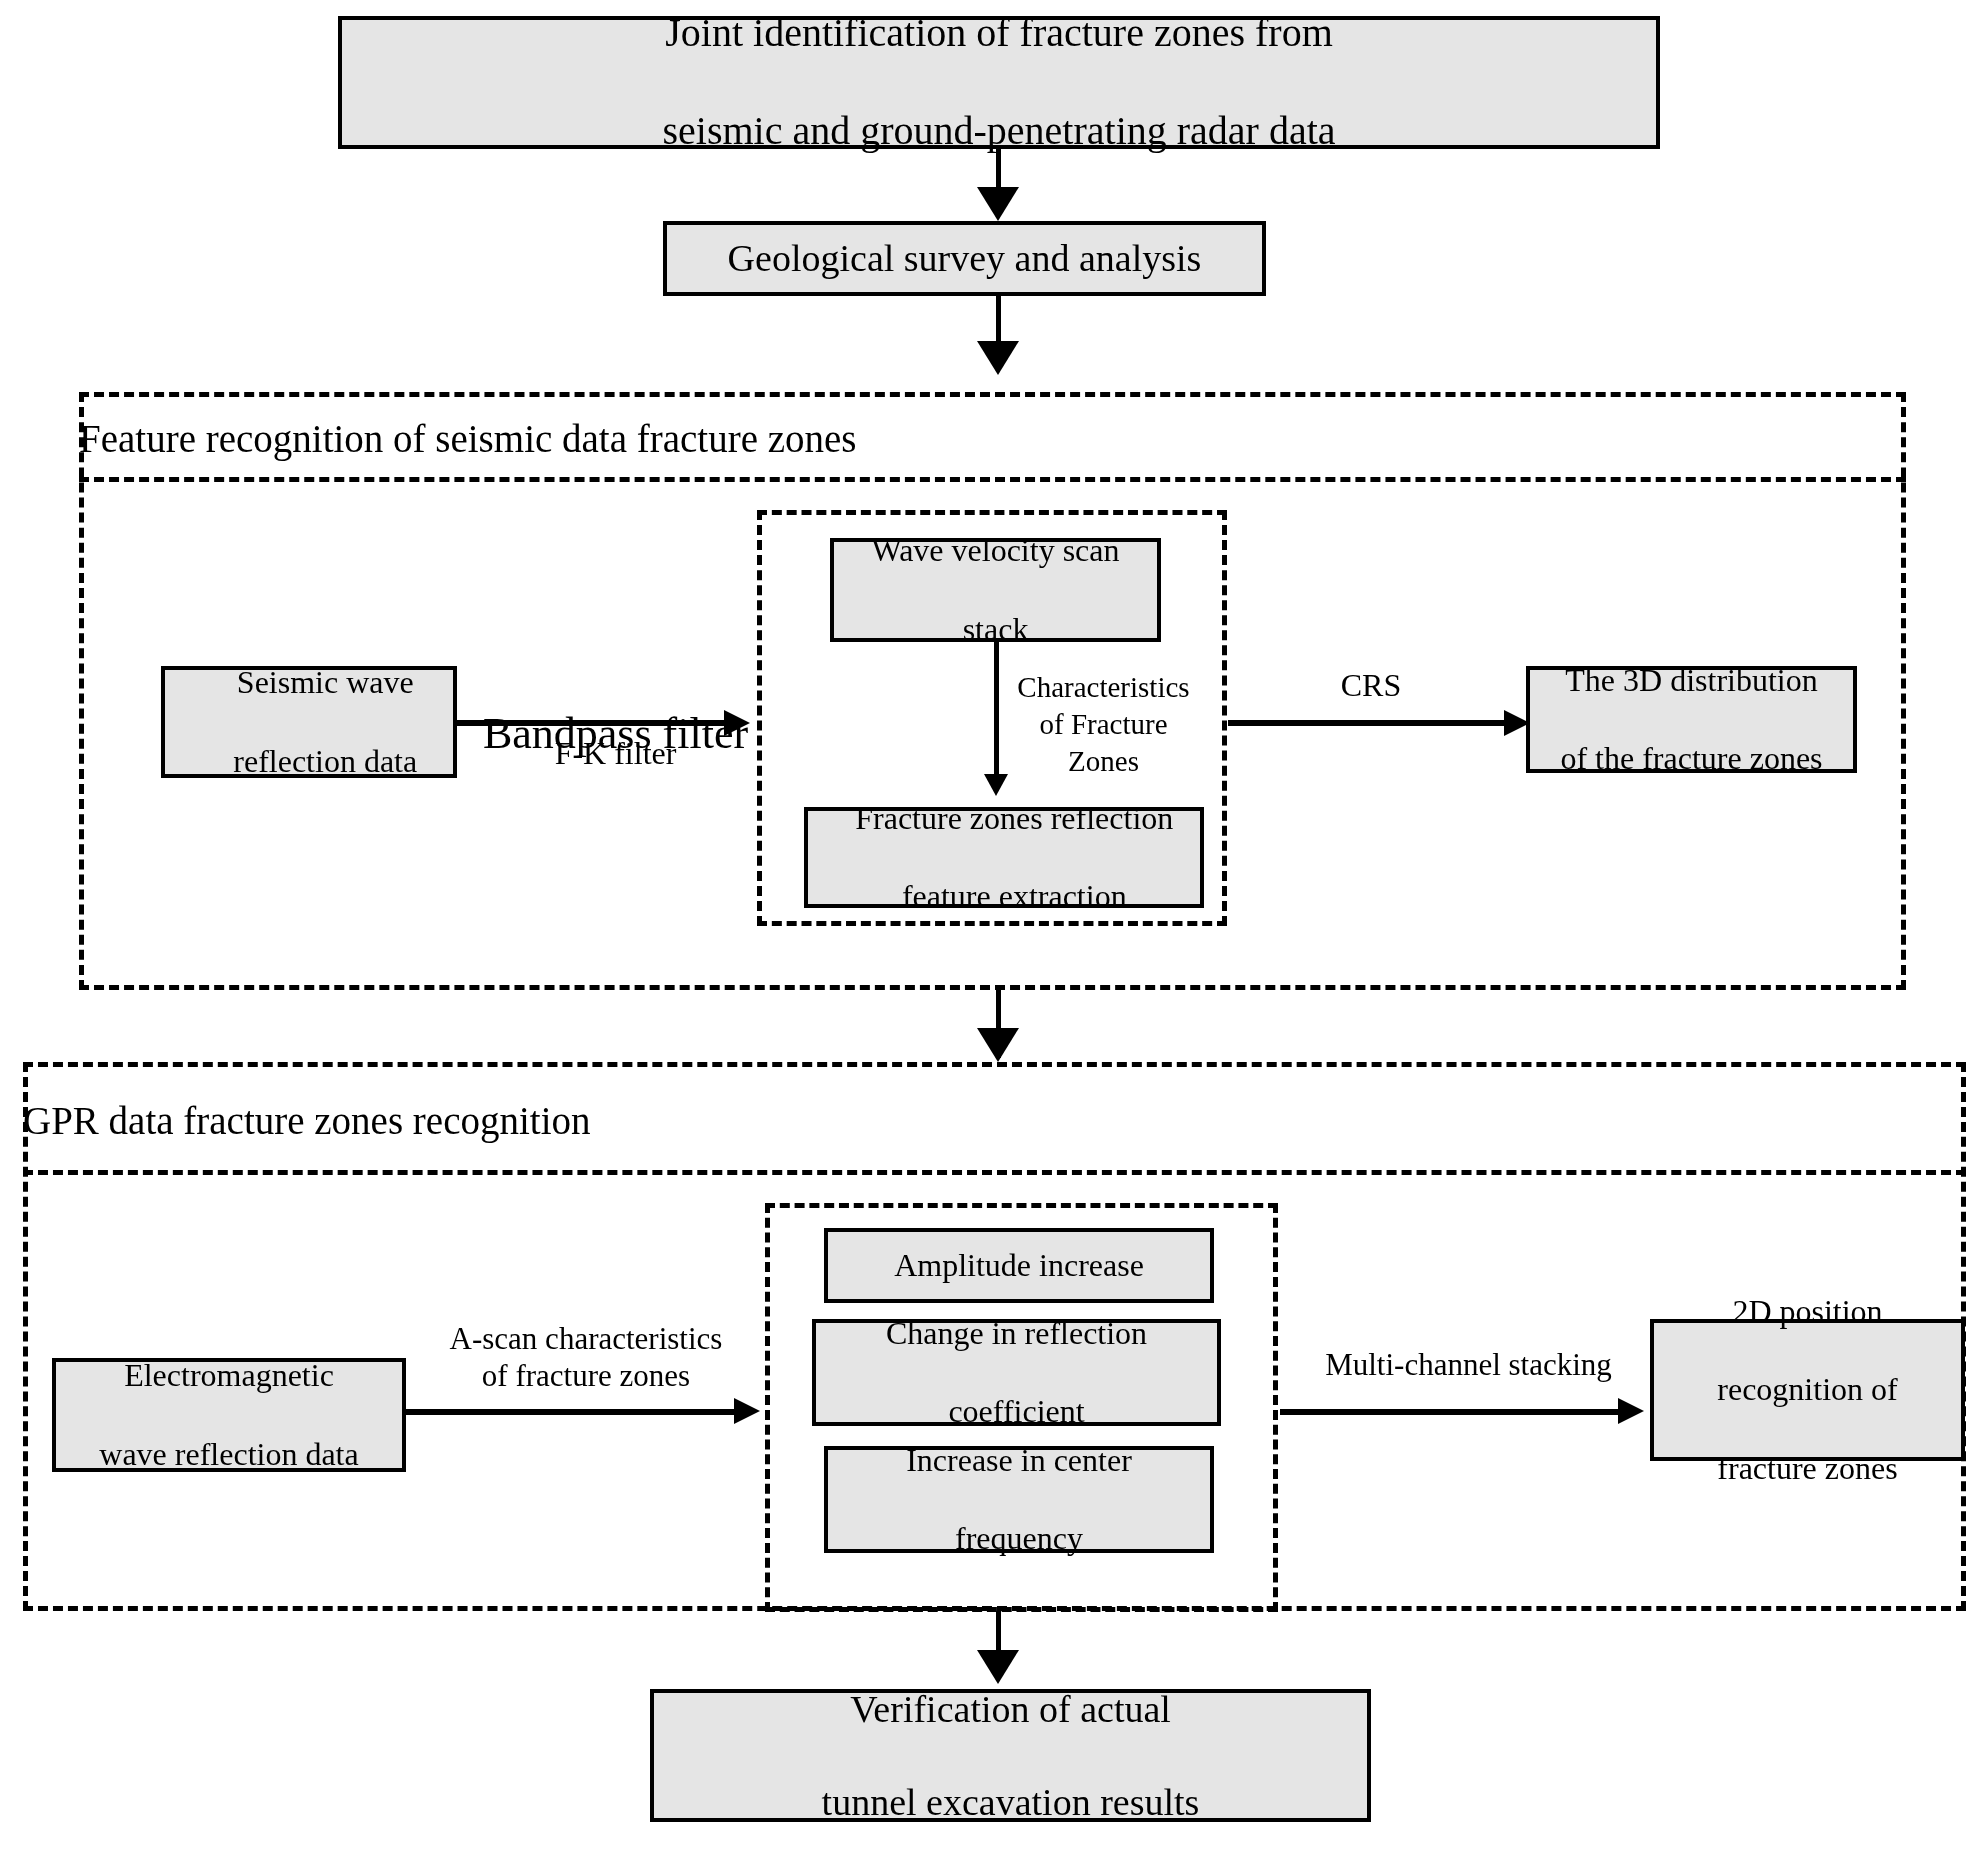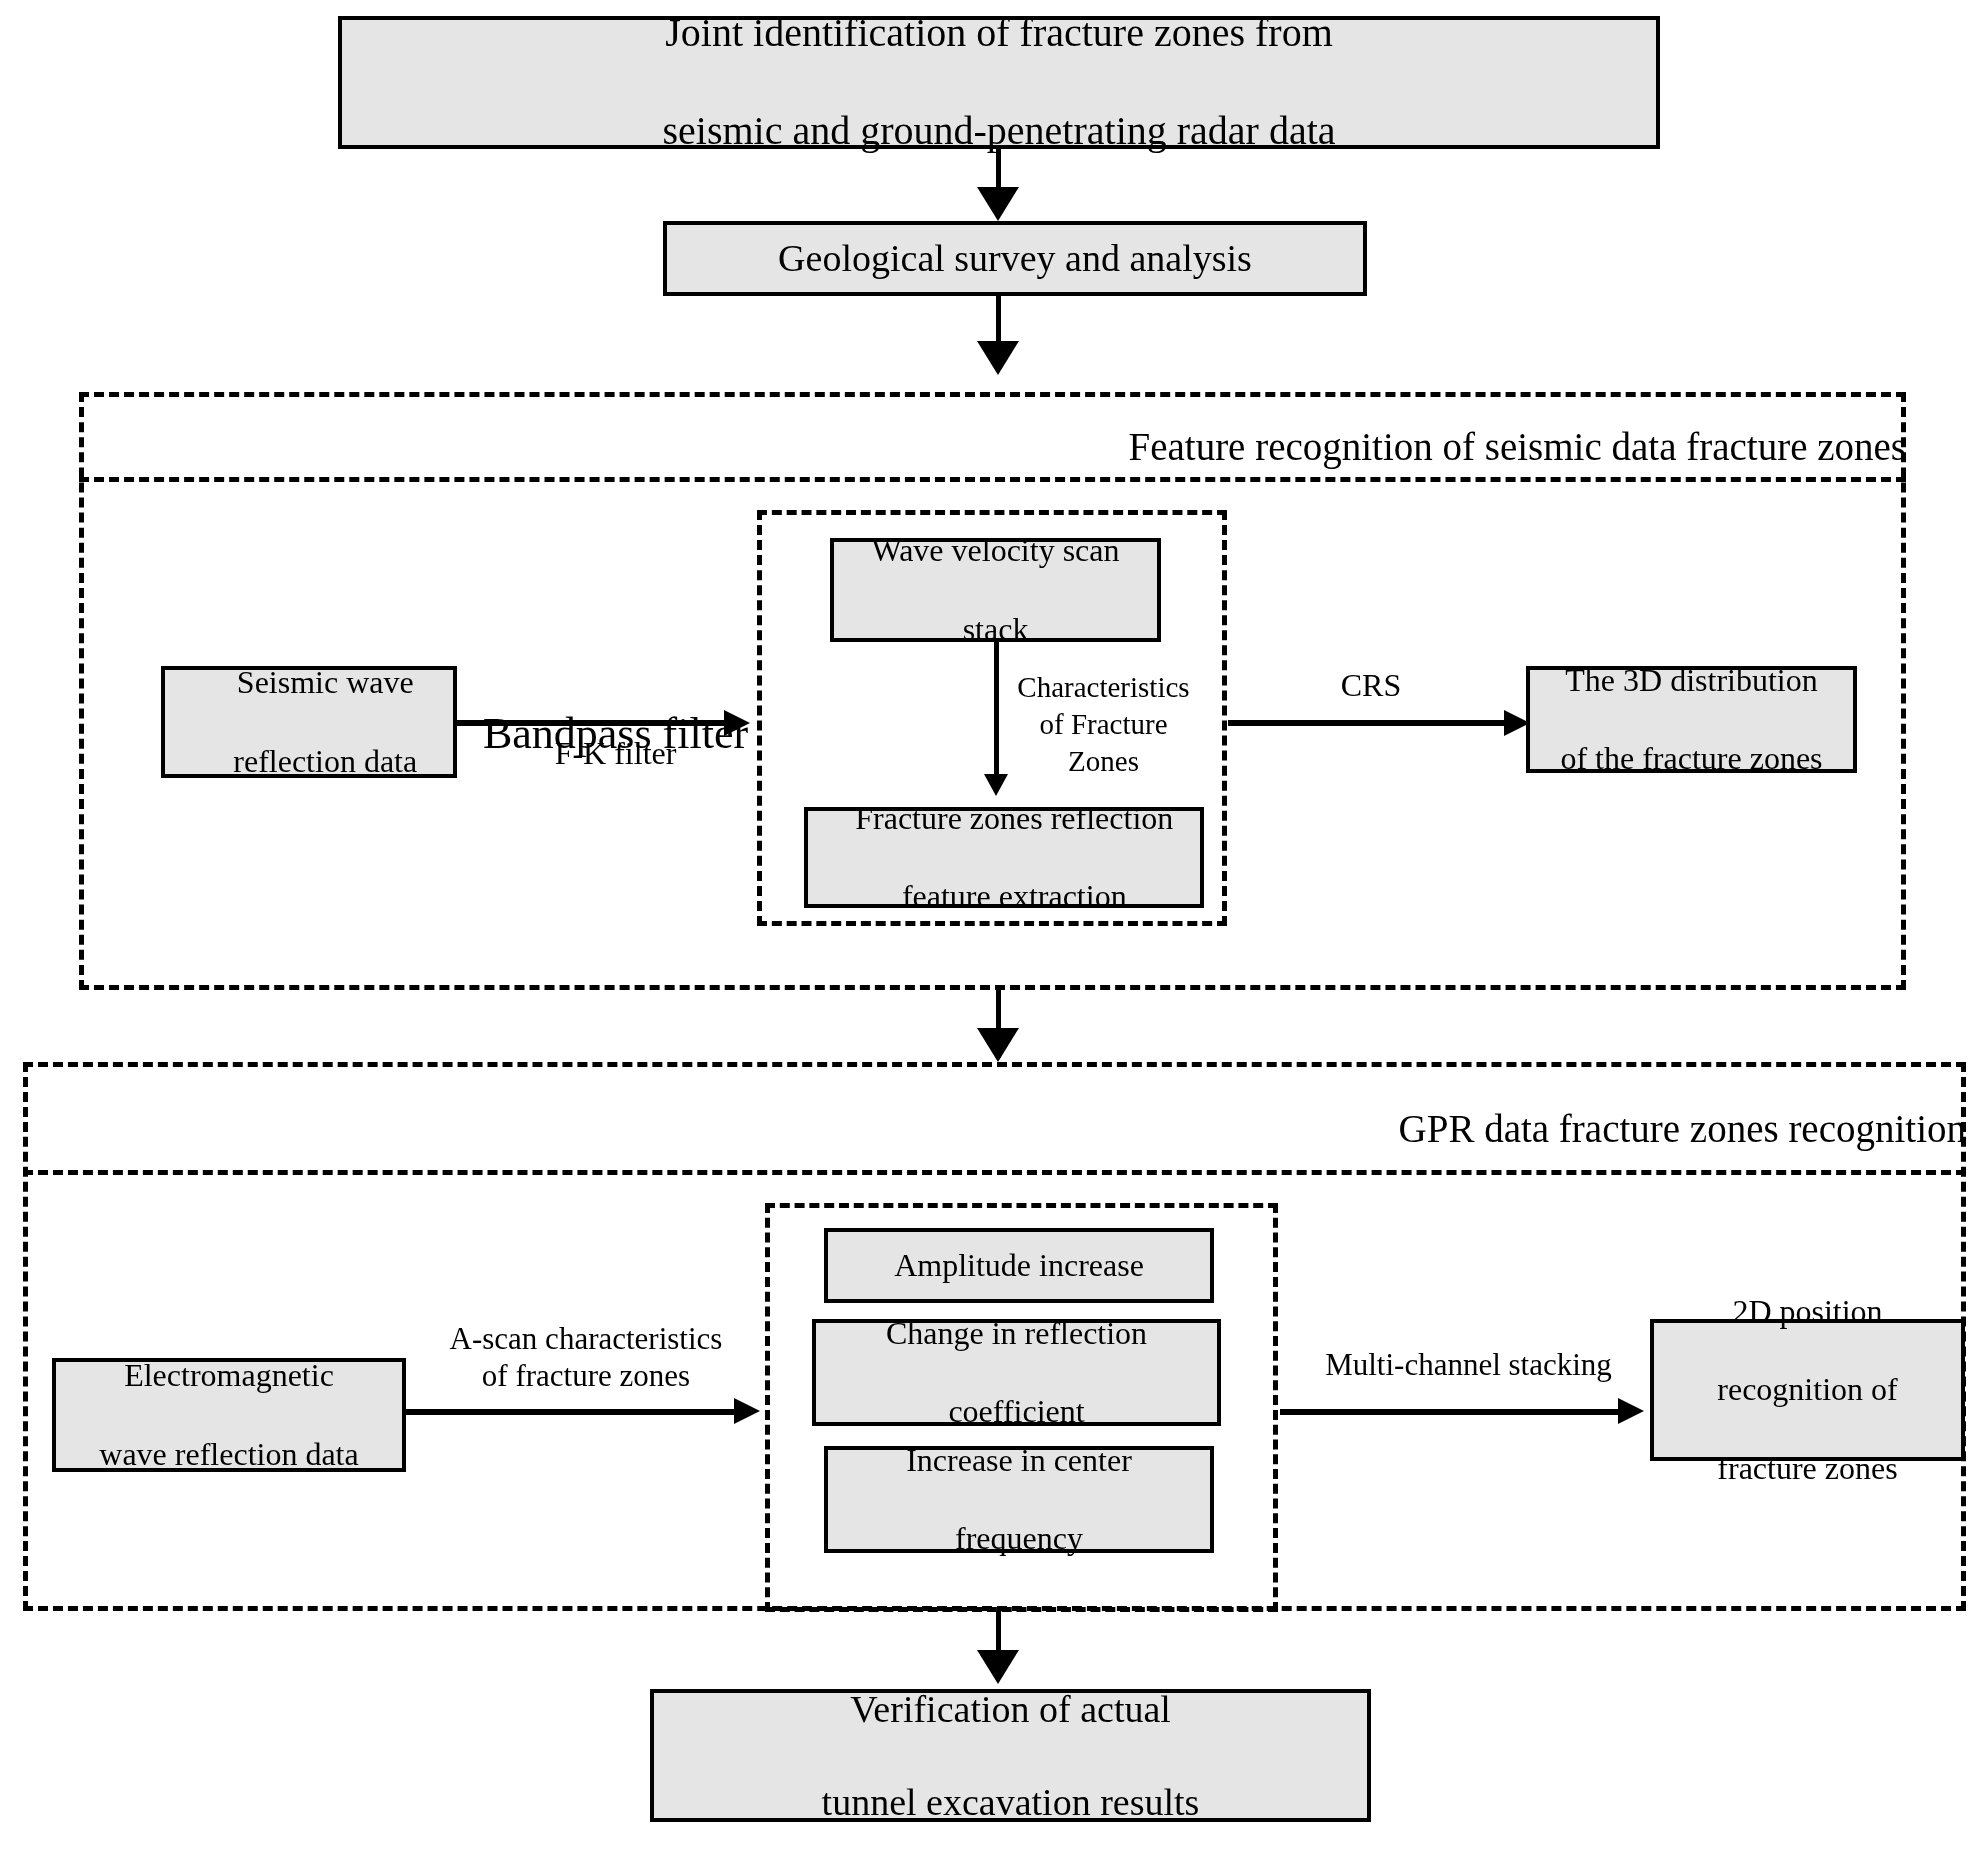--- a/index.html
+++ b/index.html
@@ -41,23 +41,22 @@
   .dashgroup.inner{border-width:5.8px;}
 
   
   .dashdivider{
     position:absolute;
     height:0;
     border-top:5.8px dashed #000;
   }
   .grouptitle{
     position:absolute;
-    text-align:right;
+    text-align:left;
     white-space:nowrap;
-    margin-top:8px;
   }
 
   
   .vline{position:absolute;background:#000;width:4.5px;}
   .hline{position:absolute;background:#000;height:5.8px;}
 
   
   .arrowdown-fat{
     position:absolute;
     width:0;height:0;
@@ -98,21 +97,21 @@
   <div class="box" style="left:338px;top:16px;width:1322px;height:133px;font-size:40px;">
     <span>
       <span>Joint identification of fracture zones from</span><br>
       <span>seismic and ground-penetrating radar data</span>
     </span>
   </div>
 
   <div class="vline" style="left:996px;top:149px;height:55px;"></div>
   <div class="arrowdown-fat" style="left:977px;top:187px;"></div>
 
-  <div class="box" style="left:663px;top:221px;width:704px;height:75px;font-size:38px;">
+  <div class="box" style="left:663px;top:221px;width:603px;height:75px;font-size:38px;">
     <span>Geological survey and analysis</span>
   </div>
 
   <div class="vline" style="left:996px;top:296px;height:65px;"></div>
   <div class="arrowdown-fat" style="left:977px;top:341px;"></div>
 
   <div class="dashgroup" style="left:79px;top:392px;width:1827px;height:598px;"></div>
 
   <div class="dashdivider" style="left:79px;top:477px;width:1827px;"></div>
 

